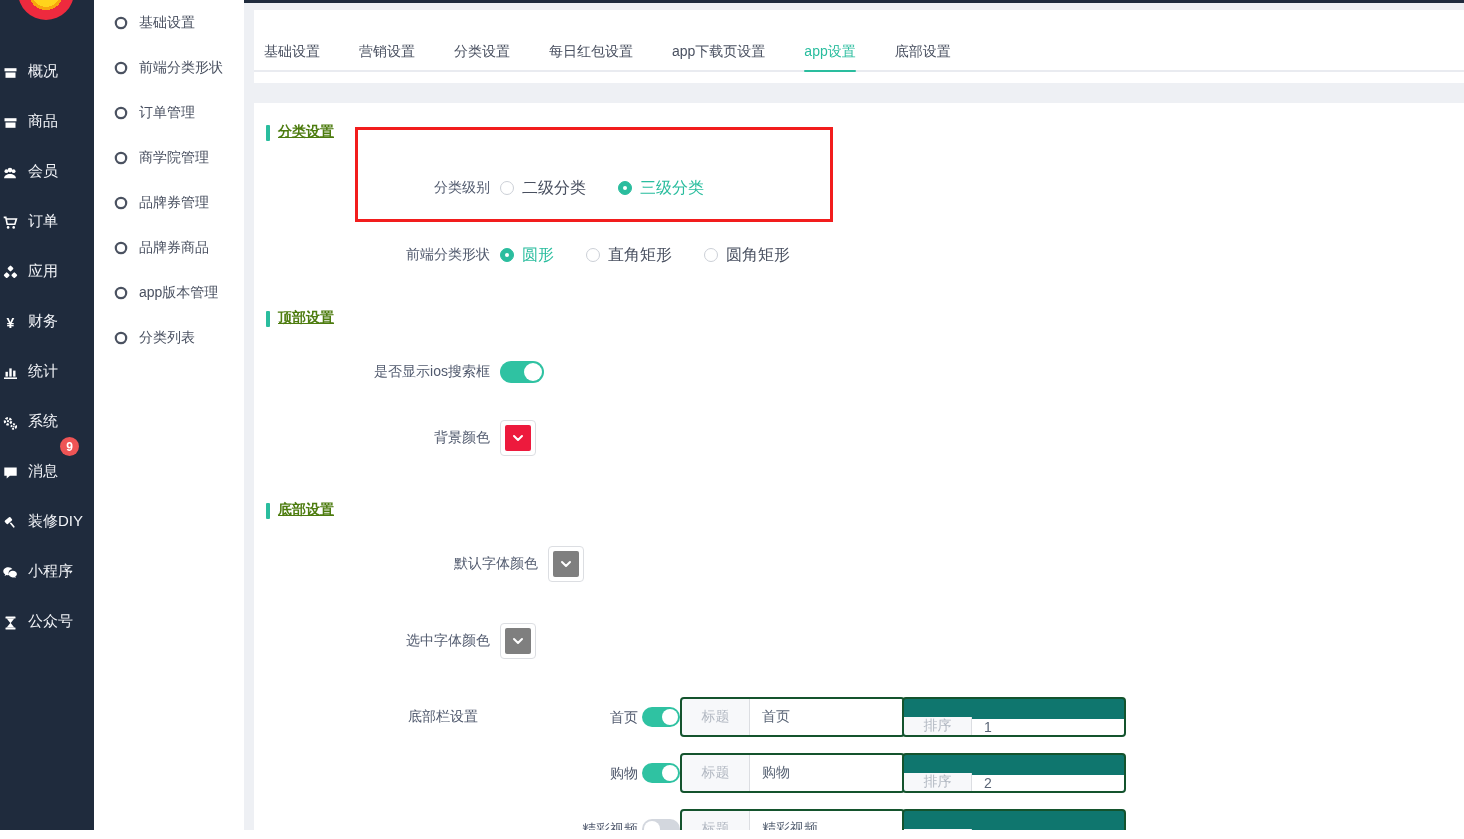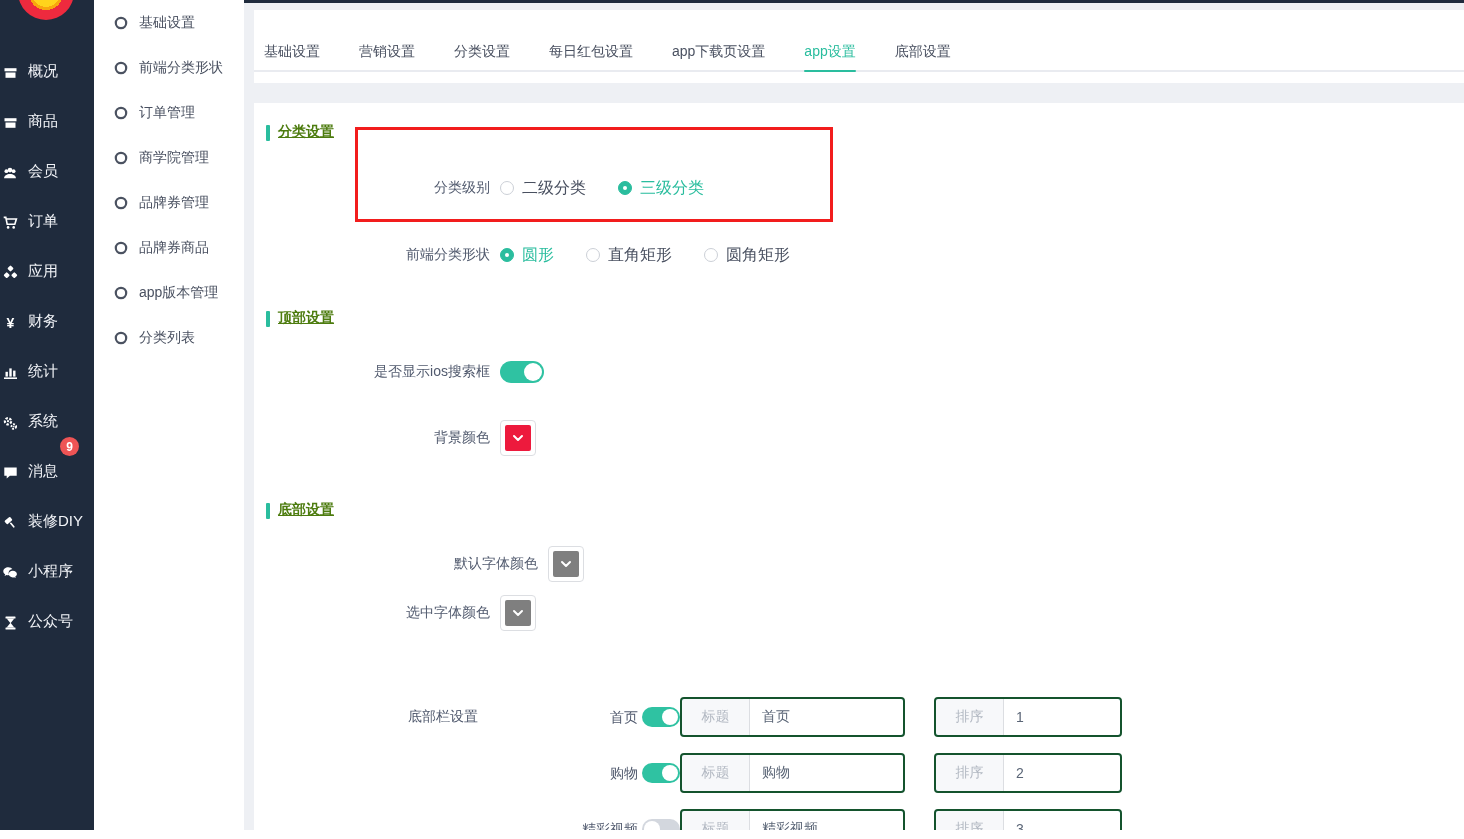--- a/index.html
+++ b/index.html
@@ -61,21 +61,21 @@
   .swatch { width:26px; height:26px; border-radius:2px; display:flex; align-items:center; justify-content:center; }
 
   .bar-row { position:absolute; left:0; right:0; height:40px; }
   .bar-name { position:absolute; left:280px; width:104px; text-align:right; line-height:40px; font-size:14px; color:#515a6e; }
   .bar-switch { position:absolute; left:388px; top:10px; }
   .input-group { position:absolute; top:0; height:40px; border:2px solid #14532d; border-radius:4px; background:#0f766e; display:flex; overflow:hidden; }
   .input-group .prepend { width:68px; background:#f7f8fa; border-right:1px solid #dcdee2; color:#b2b8c2; font-size:14px;
                           display:flex; align-items:center; justify-content:center; flex:none; }
   .input-group input { border:none; outline:none; flex:1; min-width:0; padding:0 12px; font-size:14px; color:#5a6576; font-family:inherit; background:#fff; }
   .ig-title { left:426px; width:225px; }
-  .ig-sort  { left:680px; width:188px; }
+  .ig-sort  { left:648px; width:224px;align-items:flex-end; }
 
   .bottom-strip { position:absolute; left:0; right:0; bottom:0; height:9px; background:#fff; z-index:40; }
 </style>
 </head>
 <body>
 
 <div class="dark-sidebar">
   <div class="logo"></div>
   <div class="nav">
     <div class="nav-item">
@@ -343,21 +343,21 @@
         <div class="color-picker">
           <span class="swatch" style="background: rgb(127, 127, 127);">
             <svg width="14" height="14" viewBox="0 0 14 14">
                 <path d="M3 5l4 4 4-4" fill="none" stroke="#fff" stroke-width="2" stroke-linecap="round" stroke-linejoin="round"></path>
               </svg>
           </span>
         </div>
       </div>
     </div>
 
-    <div class="form-row" style="top:492px;">
+    <div class="form-row" style="top:520px;">
       <div class="form-label">选中字体颜色</div>
       <div class="controls">
         <div class="color-picker">
           <span class="swatch" style="background: rgb(127, 127, 127);">
             <svg width="14" height="14" viewBox="0 0 14 14">
                 <path d="M3 5l4 4 4-4" fill="none" stroke="#fff" stroke-width="2" stroke-linecap="round" stroke-linejoin="round"></path>
               </svg>
           </span>
         </div>
       </div>

